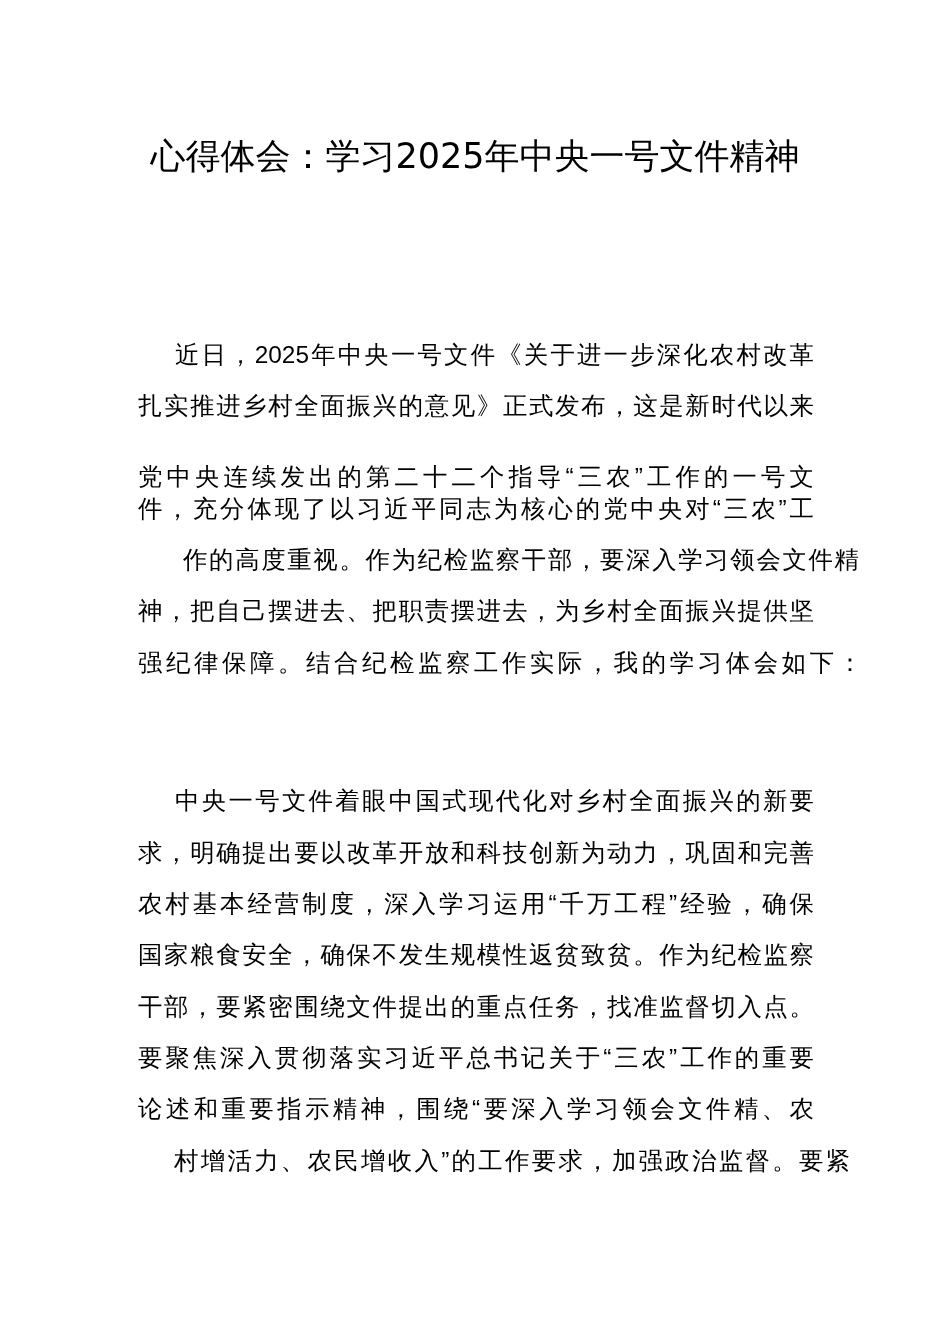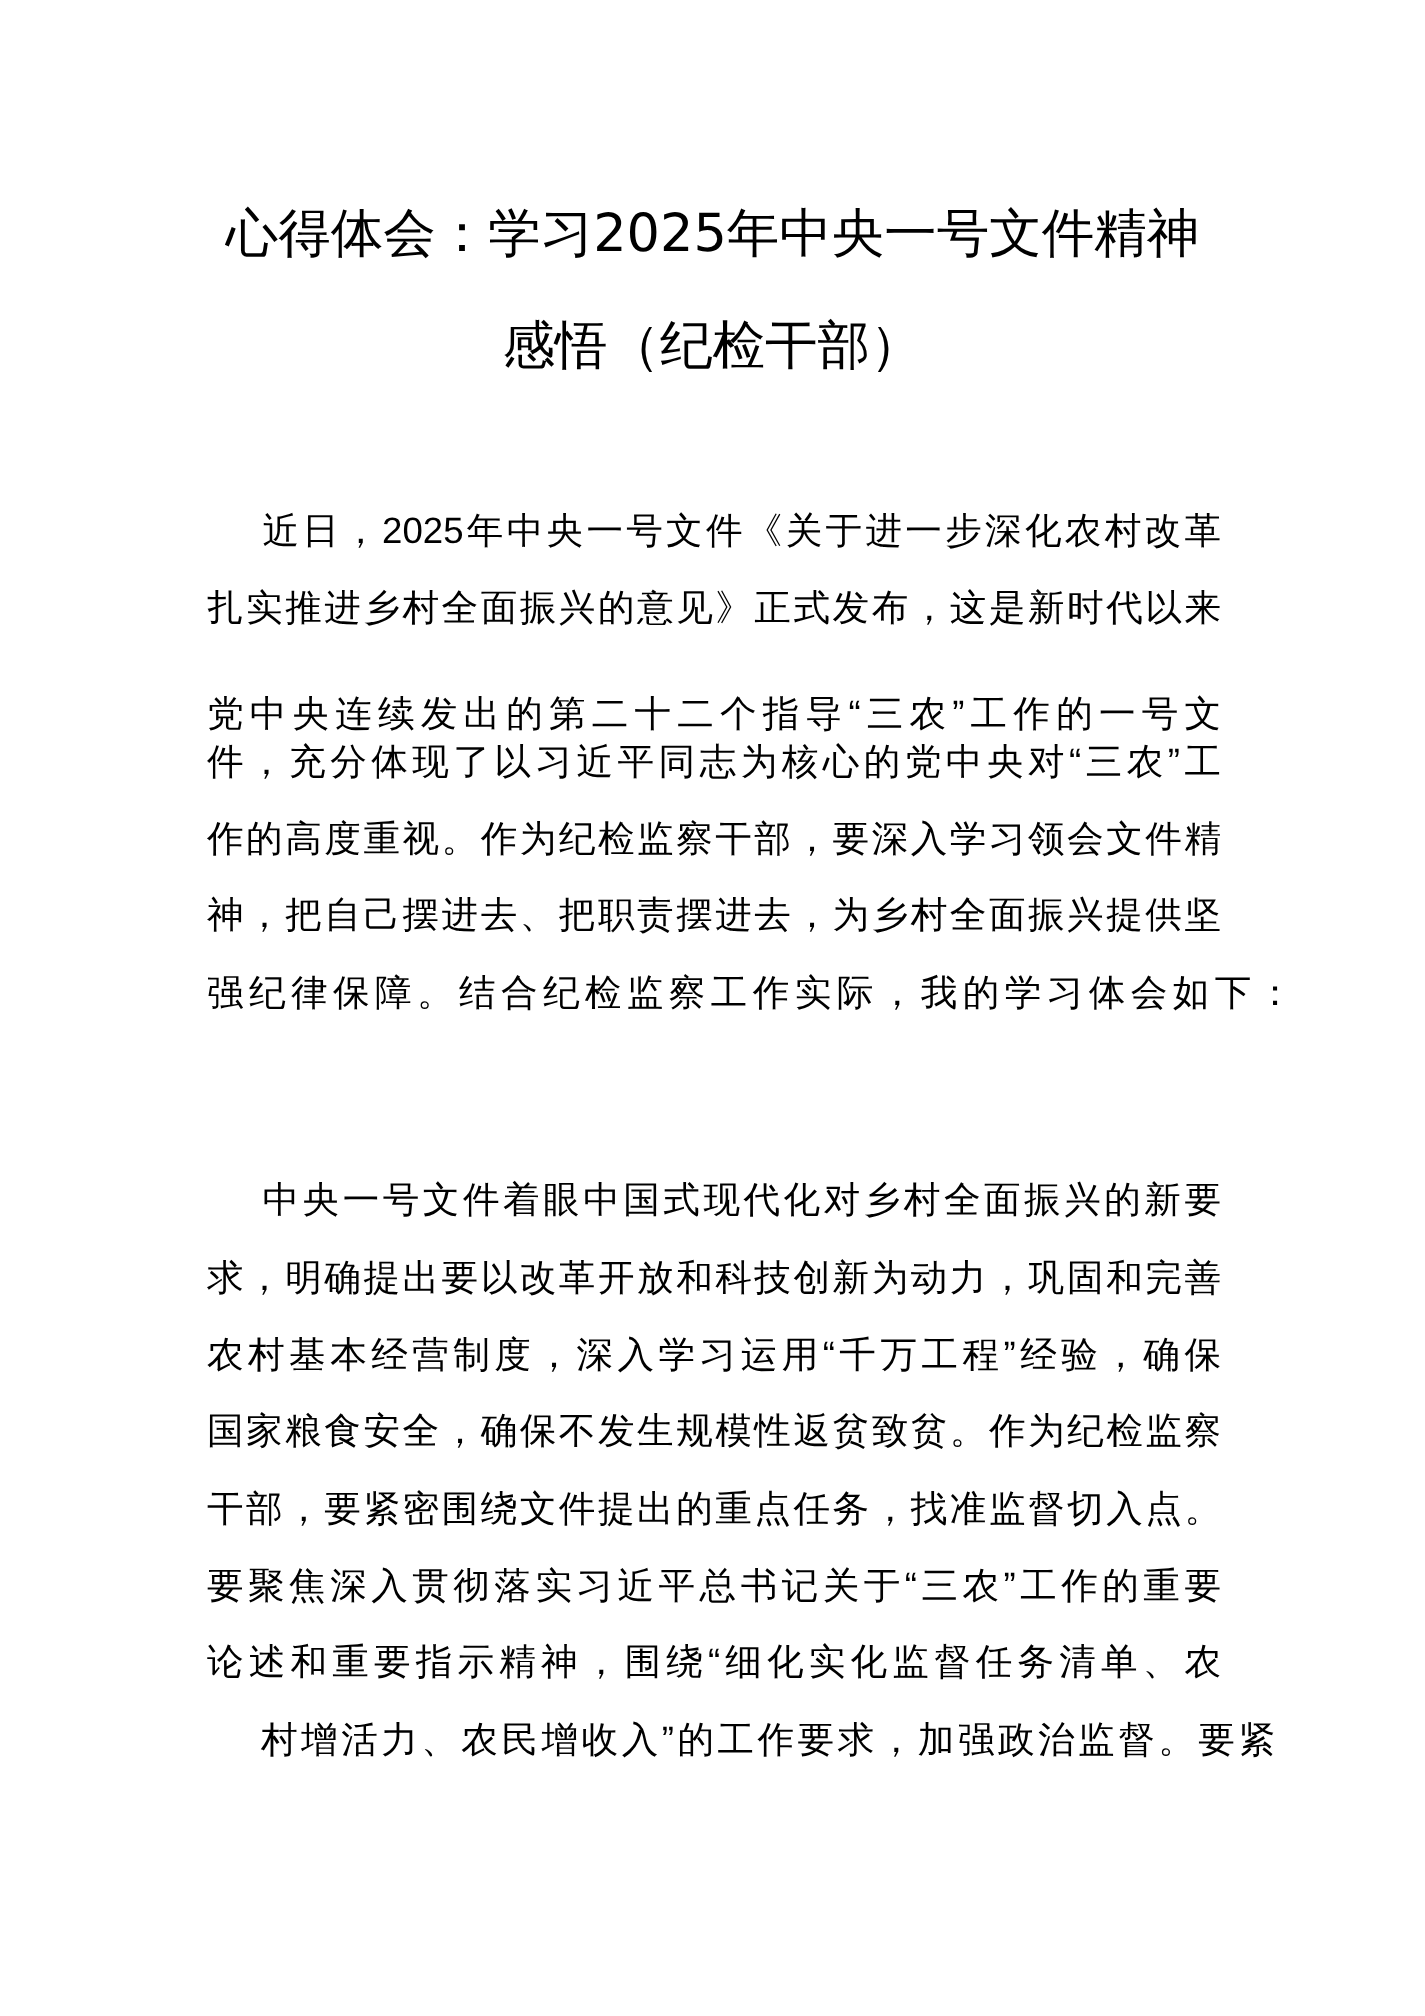--- a/index.html
+++ b/index.html
@@ -61,37 +61,36 @@
       font-family: "DejaVu Sans", "Liberation Sans", sans-serif;
       letter-spacing: 0.5px;
     }
   </style>
 </head>
 <body>
 
 <div class="page">
 
   <div class="title-line" style="top:136px;">心得体会：学习2025年中央一号文件精神</div>
-  <div class="title-line" style="top:211px;">感悟（纪检干部）</div>
 
   <div>
     <div class="line first" style="top:340px;">近日，2025年中央一号文件《关于进一步深化农村改革</div>
     <div class="line" style="top:391px;">扎实推进乡村全面振兴的意见》正式发布，这是新时代以来</div>
     <div class="line" style="top:442px;margin-top:20px;">党中央连续发出的第二十二个指导“三农”工作的一号文</div>
     <div class="line" style="top:494px;">件，充分体现了以习近平同志为核心的党中央对“三农”工</div>
-    <div class="line" style="top:545px;">作的高度重视。作为纪检监察干部，要深入学习领会文件精</div>
+    <div class="line" style="top:545px;margin-left:45px;">作的高度重视。作为纪检监察干部，要深入学习领会文件精</div>
     <div class="line" style="top:596px;">神，把自己摆进去、把职责摆进去，为乡村全面振兴提供坚</div>
     <div class="line last" style="top:648px;">强纪律保障。结合纪检监察工作实际，我的学习体会如下：</div>
   </div>
 
 
   <div>
     <div class="line first" style="top:786px;">中央一号文件着眼中国式现代化对乡村全面振兴的新要</div>
     <div class="line" style="top:838px;">求，明确提出要以改革开放和科技创新为动力，巩固和完善</div>
     <div class="line" style="top:889px;">农村基本经营制度，深入学习运用“千万工程”经验，确保</div>
     <div class="line" style="top:940px;">国家粮食安全，确保不发生规模性返贫致贫。作为纪检监察</div>
     <div class="line" style="top:992px;">干部，要紧密围绕文件提出的重点任务，找准监督切入点。</div>
     <div class="line" style="top:1043px;">要聚焦深入贯彻落实习近平总书记关于“三农”工作的重要</div>
-    <div class="line" style="top:1094px;">论述和重要指示精神，围绕“细化实化监督任务清单、农</div>
+    <div class="line" style="top:1094px;">论述和重要指示精神，围绕“要深入学习领会文件精、农</div>
     <div class="line" style="top:1146px;margin-left:36px;">村增活力、农民增收入”的工作要求，加强政治监督。要紧</div>
   </div>
 
 </div>
 
 </body></html>

